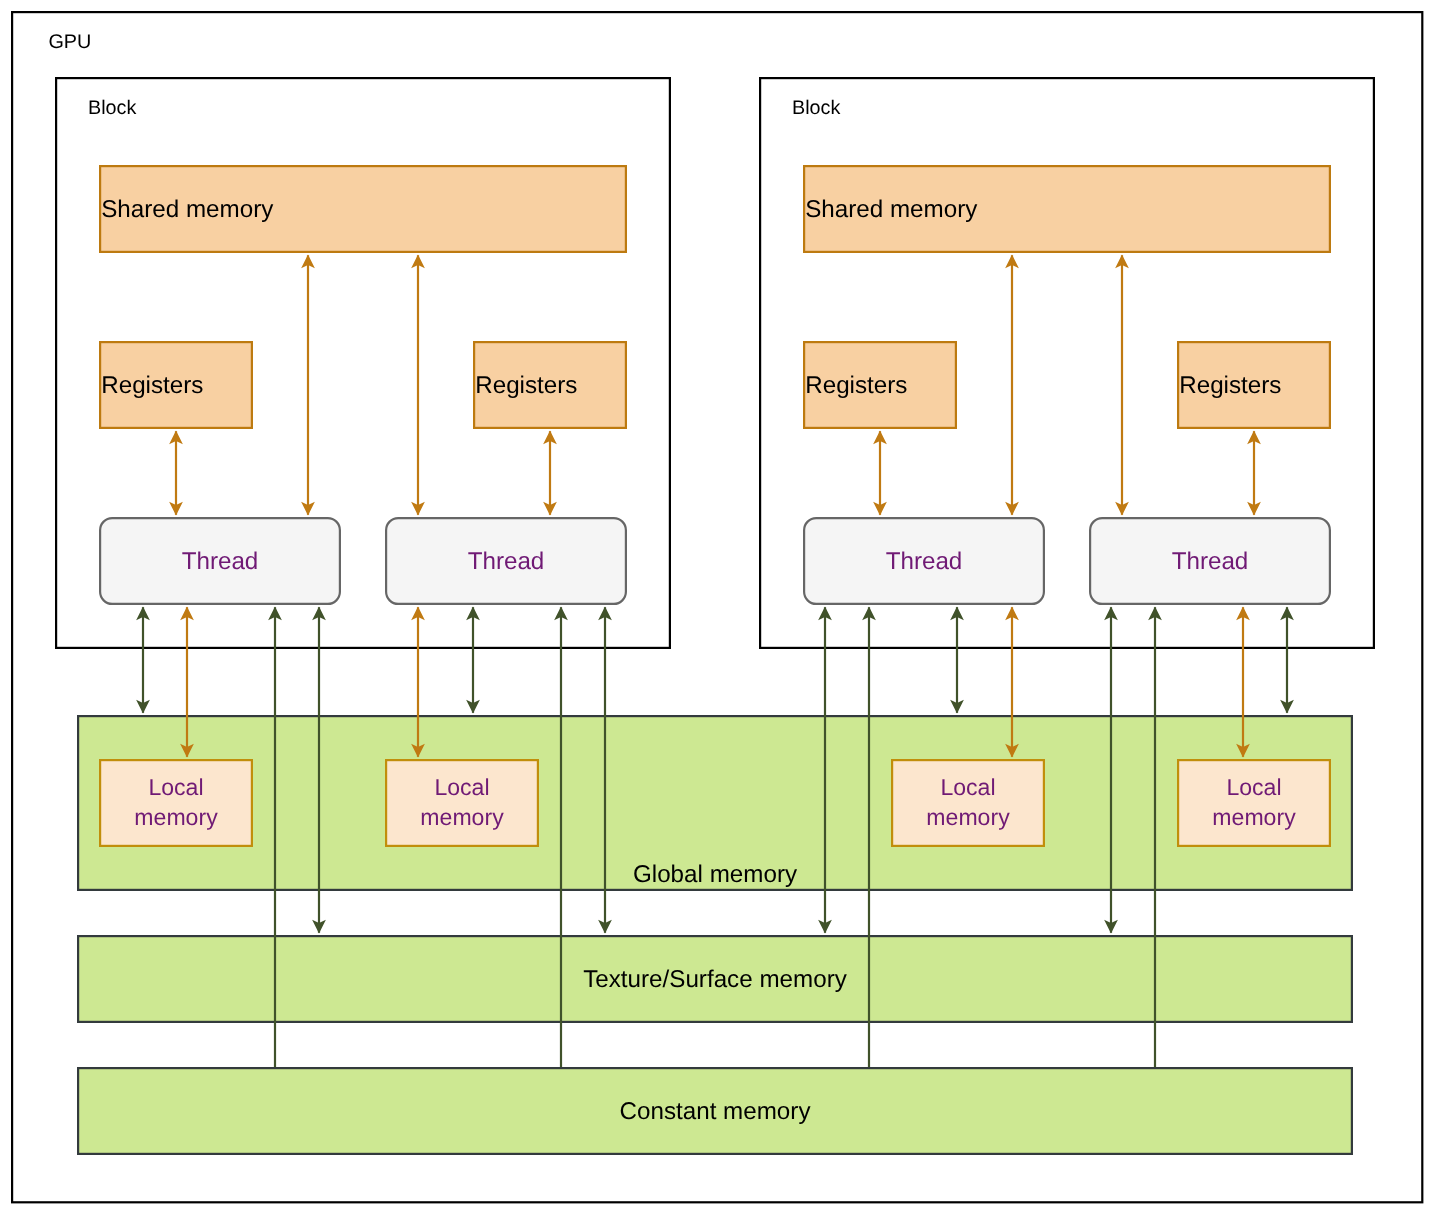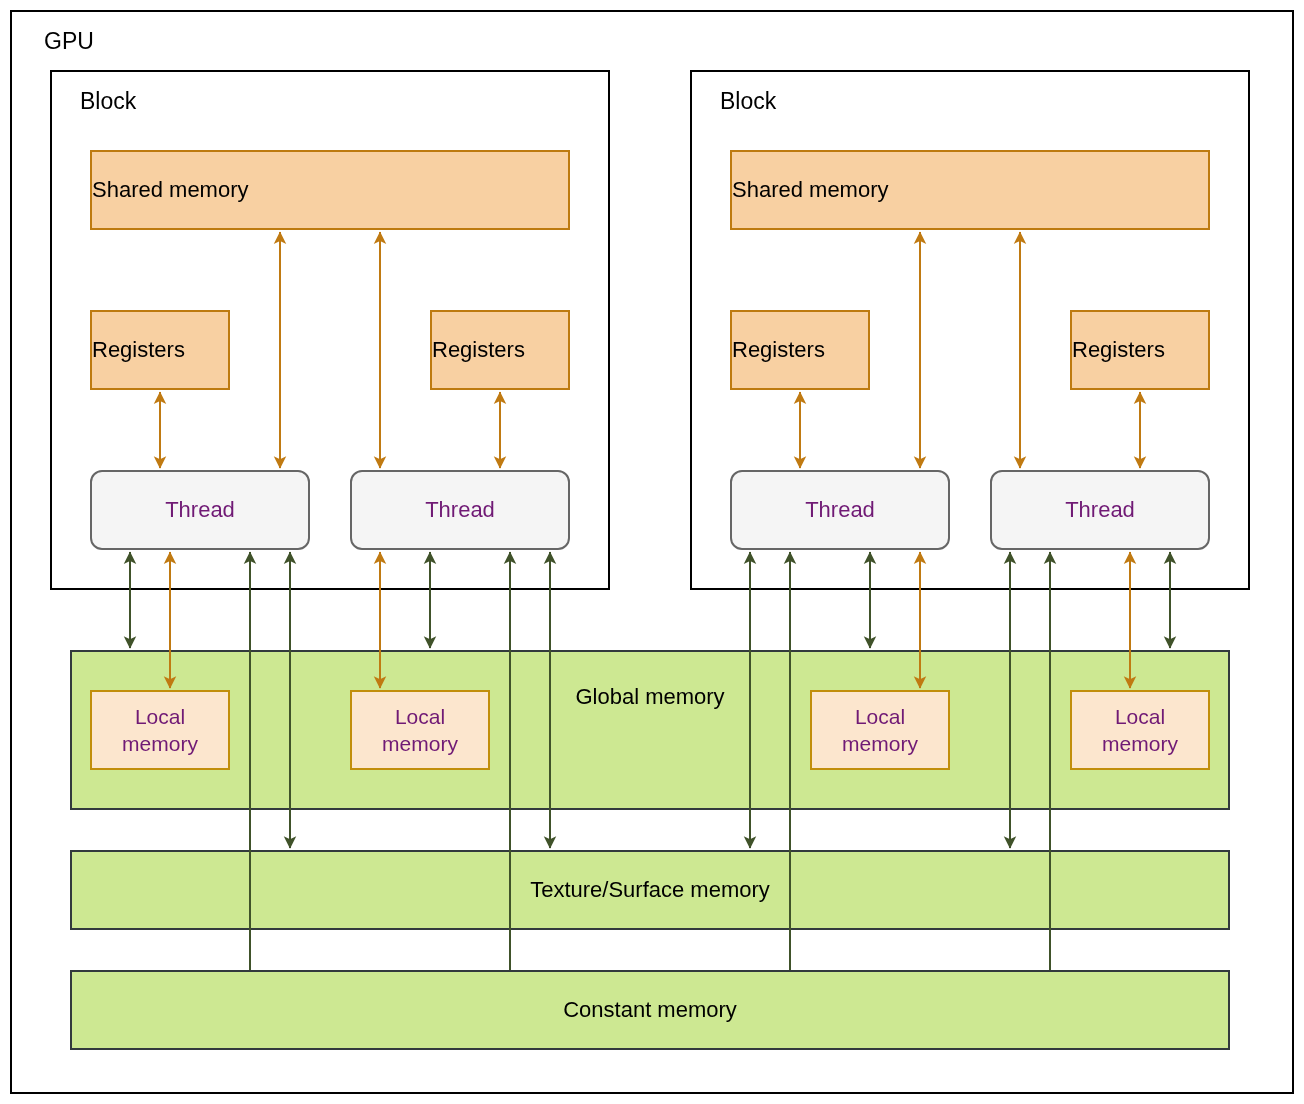--- a/index.html
+++ b/index.html
@@ -3,41 +3,41 @@
 <meta charset="utf-8">
 <style>
   html,body{margin:0;padding:0;background:#ffffff;}
   .canvas{
     position:relative;width:1304px;height:1104px;background:#ffffff;
     font-family:"Liberation Sans",sans-serif;color:#000;overflow:hidden;
   }
   .abs{position:absolute;box-sizing:border-box;}
   .gpu-box{border:2px solid #000;background:transparent;}
   .block-box{border:2px solid #000;background:transparent;}
-  .corner-label{font-size:23px;color:#000;white-space:nowrap;}
+  .corner-label{font-size:18px;color:#000;white-space:nowrap;}
   .obox{
     background:var(--orange-fill,#F8D0A2);
     border:2px solid var(--orange-stroke,#BD7A10);
     display:flex;align-items:center;
     font-size:22px;color:#000;text-align:center;
   }
   .thread{
     background:var(--thread-fill,#F5F5F5);
     border:2px solid var(--thread-stroke,#666666);
     border-radius:12px;
     display:flex;align-items:center;justify-content:center;
     font-size:22px;color:#701a75;
   }
   .band{
     background:var(--green-fill,#CDE892);
     border:2px solid var(--green-stroke,#333A3D);
     display:flex;justify-content:center;align-items:center;
     font-size:22px;color:#000;
   }
-  .band.top-label{align-items:flex-start;padding-top:32px;}
+  .band.top-label{align-items:flex-end;padding-top:8px;}
   .local{
     background:var(--local-fill,#FCE6CE);
     border:2px solid var(--local-stroke,#C18E0B);
     display:flex;align-items:center;justify-content:center;
     font-size:21px;line-height:27px;color:#701a75;text-align:center;
     padding:2px 10px;
   }
   svg.overlay{left:0;top:0;pointer-events:none;}
 </style>
 </head>

